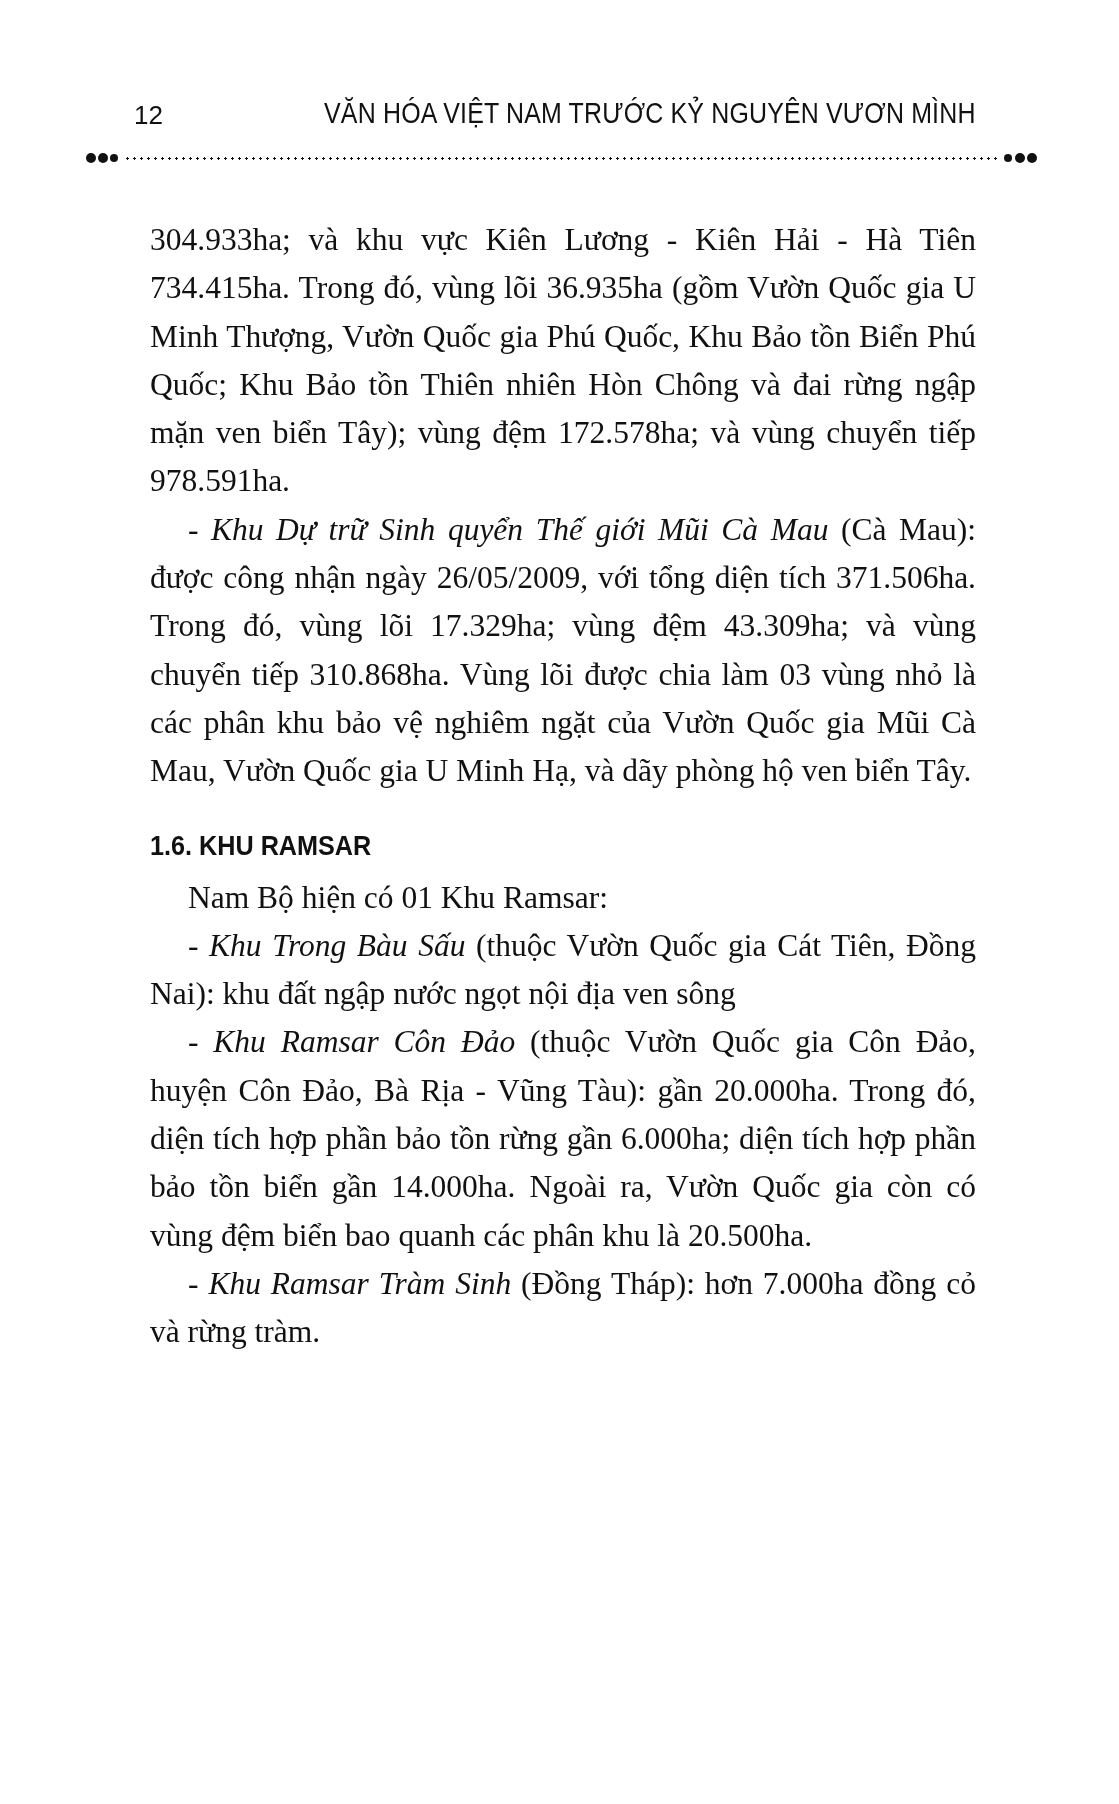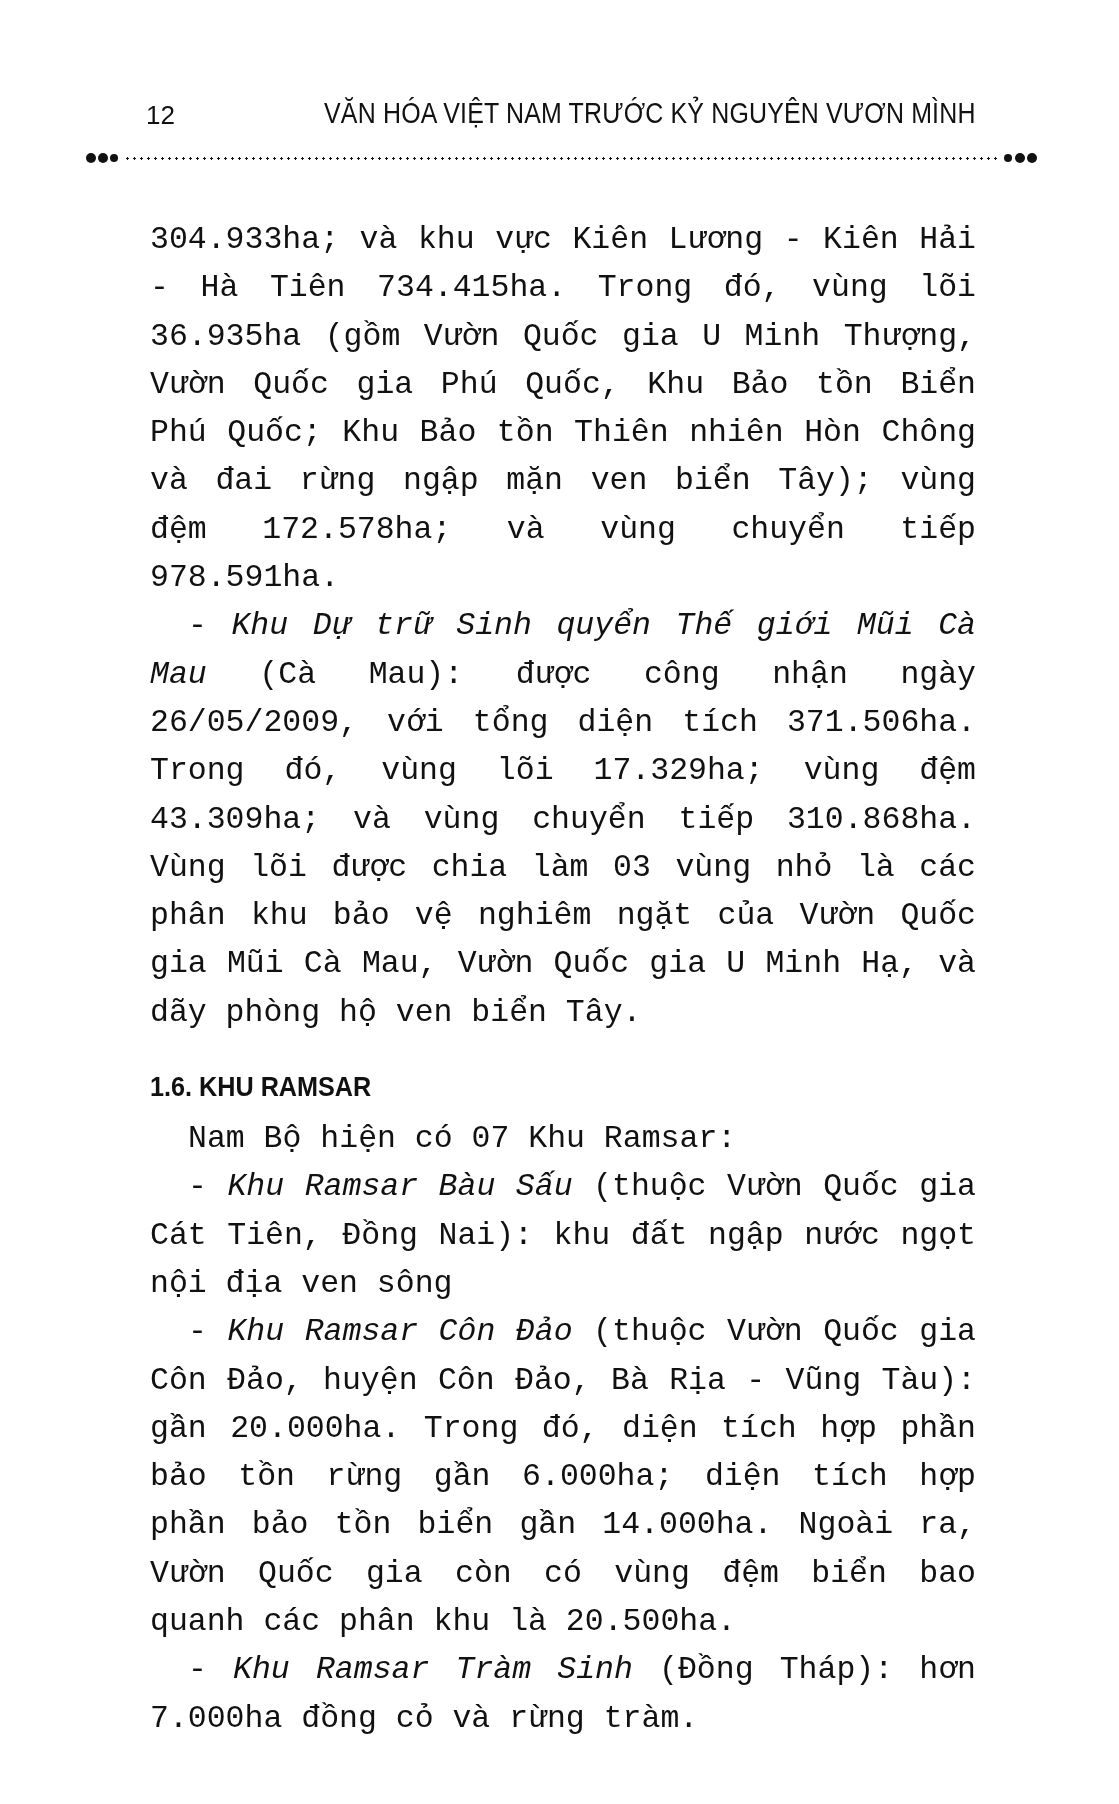--- a/index.html
+++ b/index.html
@@ -9,21 +9,21 @@
     }
     body {
       width: 1119px;
       height: 1804px;
       position: relative;
       overflow: hidden;
       color: #111111;
     }
     .page-number {
       position: absolute;
-      left: 146px;
+      left: 134px;
       top: 100px;
       font-family: "Liberation Sans", sans-serif;
       font-size: 26px;
       line-height: 30px;
       text-align: center;
     }
     .running-title {
       position: absolute;
       right: 143px;
       top: 96px;
@@ -65,21 +65,20 @@
       left: 150px;
       top: 216px;
       width: 826px;
       font-family: "Liberation Serif", serif;
       font-size: 31.5px;
       line-height: 48.3px;
       text-align: justify;
     }
     .content p {
       margin: 0;
-      font-family: Liberation Mono, monospace;
     }
     .content p.para-gap {
     }
     .content p.indent {
       text-indent: 38px;
     }
     .content .it {
       font-style: italic;
     }
     .section-heading {
@@ -109,22 +108,22 @@
   </div>
 </div>
 
 <div class="content">
   <p>304.933ha; và khu vực Kiên Lương - Kiên Hải - Hà Tiên 734.415ha. Trong đó, vùng lõi 36.935ha (gồm Vườn Quốc gia U Minh Thượng, Vườn Quốc gia Phú Quốc, Khu Bảo tồn Biển Phú Quốc; Khu Bảo tồn Thiên nhiên Hòn Chông và đai rừng ngập mặn ven biển Tây); vùng đệm 172.578ha; và vùng chuyển tiếp 978.591ha.</p>
 
   <p class="indent para-gap"><span>- </span><span class="it">Khu Dự trữ Sinh quyển Thế giới Mũi Cà Mau</span><span> (Cà Mau): được công nhận ngày 26/05/2009, với tổng diện tích 371.506ha. Trong đó, vùng lõi 17.329ha; vùng đệm 43.309ha; và vùng chuyển tiếp 310.868ha. Vùng lõi được chia làm 03 vùng nhỏ là các phân khu bảo vệ nghiêm ngặt của Vườn Quốc gia Mũi Cà Mau, Vườn Quốc gia U Minh Hạ, và dãy phòng hộ ven biển Tây.</span></p>
 
   <div class="section-heading">1.6. KHU RAMSAR</div>
 
-  <p class="indent">Nam Bộ hiện có 07 Khu Ramsar:</p>
+  <p class="indent">Nam Bộ hiện có 01 Khu Ramsar:</p>
 
-  <p class="indent para-gap"><span>- </span><span class="it">Khu Ramsar Bàu Sấu</span><span> (thuộc Vườn Quốc gia Cát Tiên, Đồng Nai): khu đất ngập nước ngọt nội địa ven sông</span></p>
+  <p class="indent para-gap"><span>- </span><span class="it">Khu Trong Bàu Sấu</span><span> (thuộc Vườn Quốc gia Cát Tiên, Đồng Nai): khu đất ngập nước ngọt nội địa ven sông</span></p>
 
   <p class="indent para-gap"><span>- </span><span class="it">Khu Ramsar Côn Đảo</span><span> (thuộc Vườn Quốc gia Côn Đảo, huyện Côn Đảo, Bà Rịa - Vũng Tàu): gần 20.000ha. Trong đó, diện tích hợp phần bảo tồn rừng gần 6.000ha; diện tích hợp phần bảo tồn biển gần 14.000ha. Ngoài ra, Vườn Quốc gia còn có vùng đệm biển bao quanh các phân khu là 20.500ha.</span></p>
 
 
   <p class="indent para-gap"><span>- </span><span class="it">Khu Ramsar Tràm Sinh</span><span> (Đồng Tháp): hơn 7.000ha đồng cỏ và rừng tràm.</span></p>
 
 </div>
 
 </body></html>

